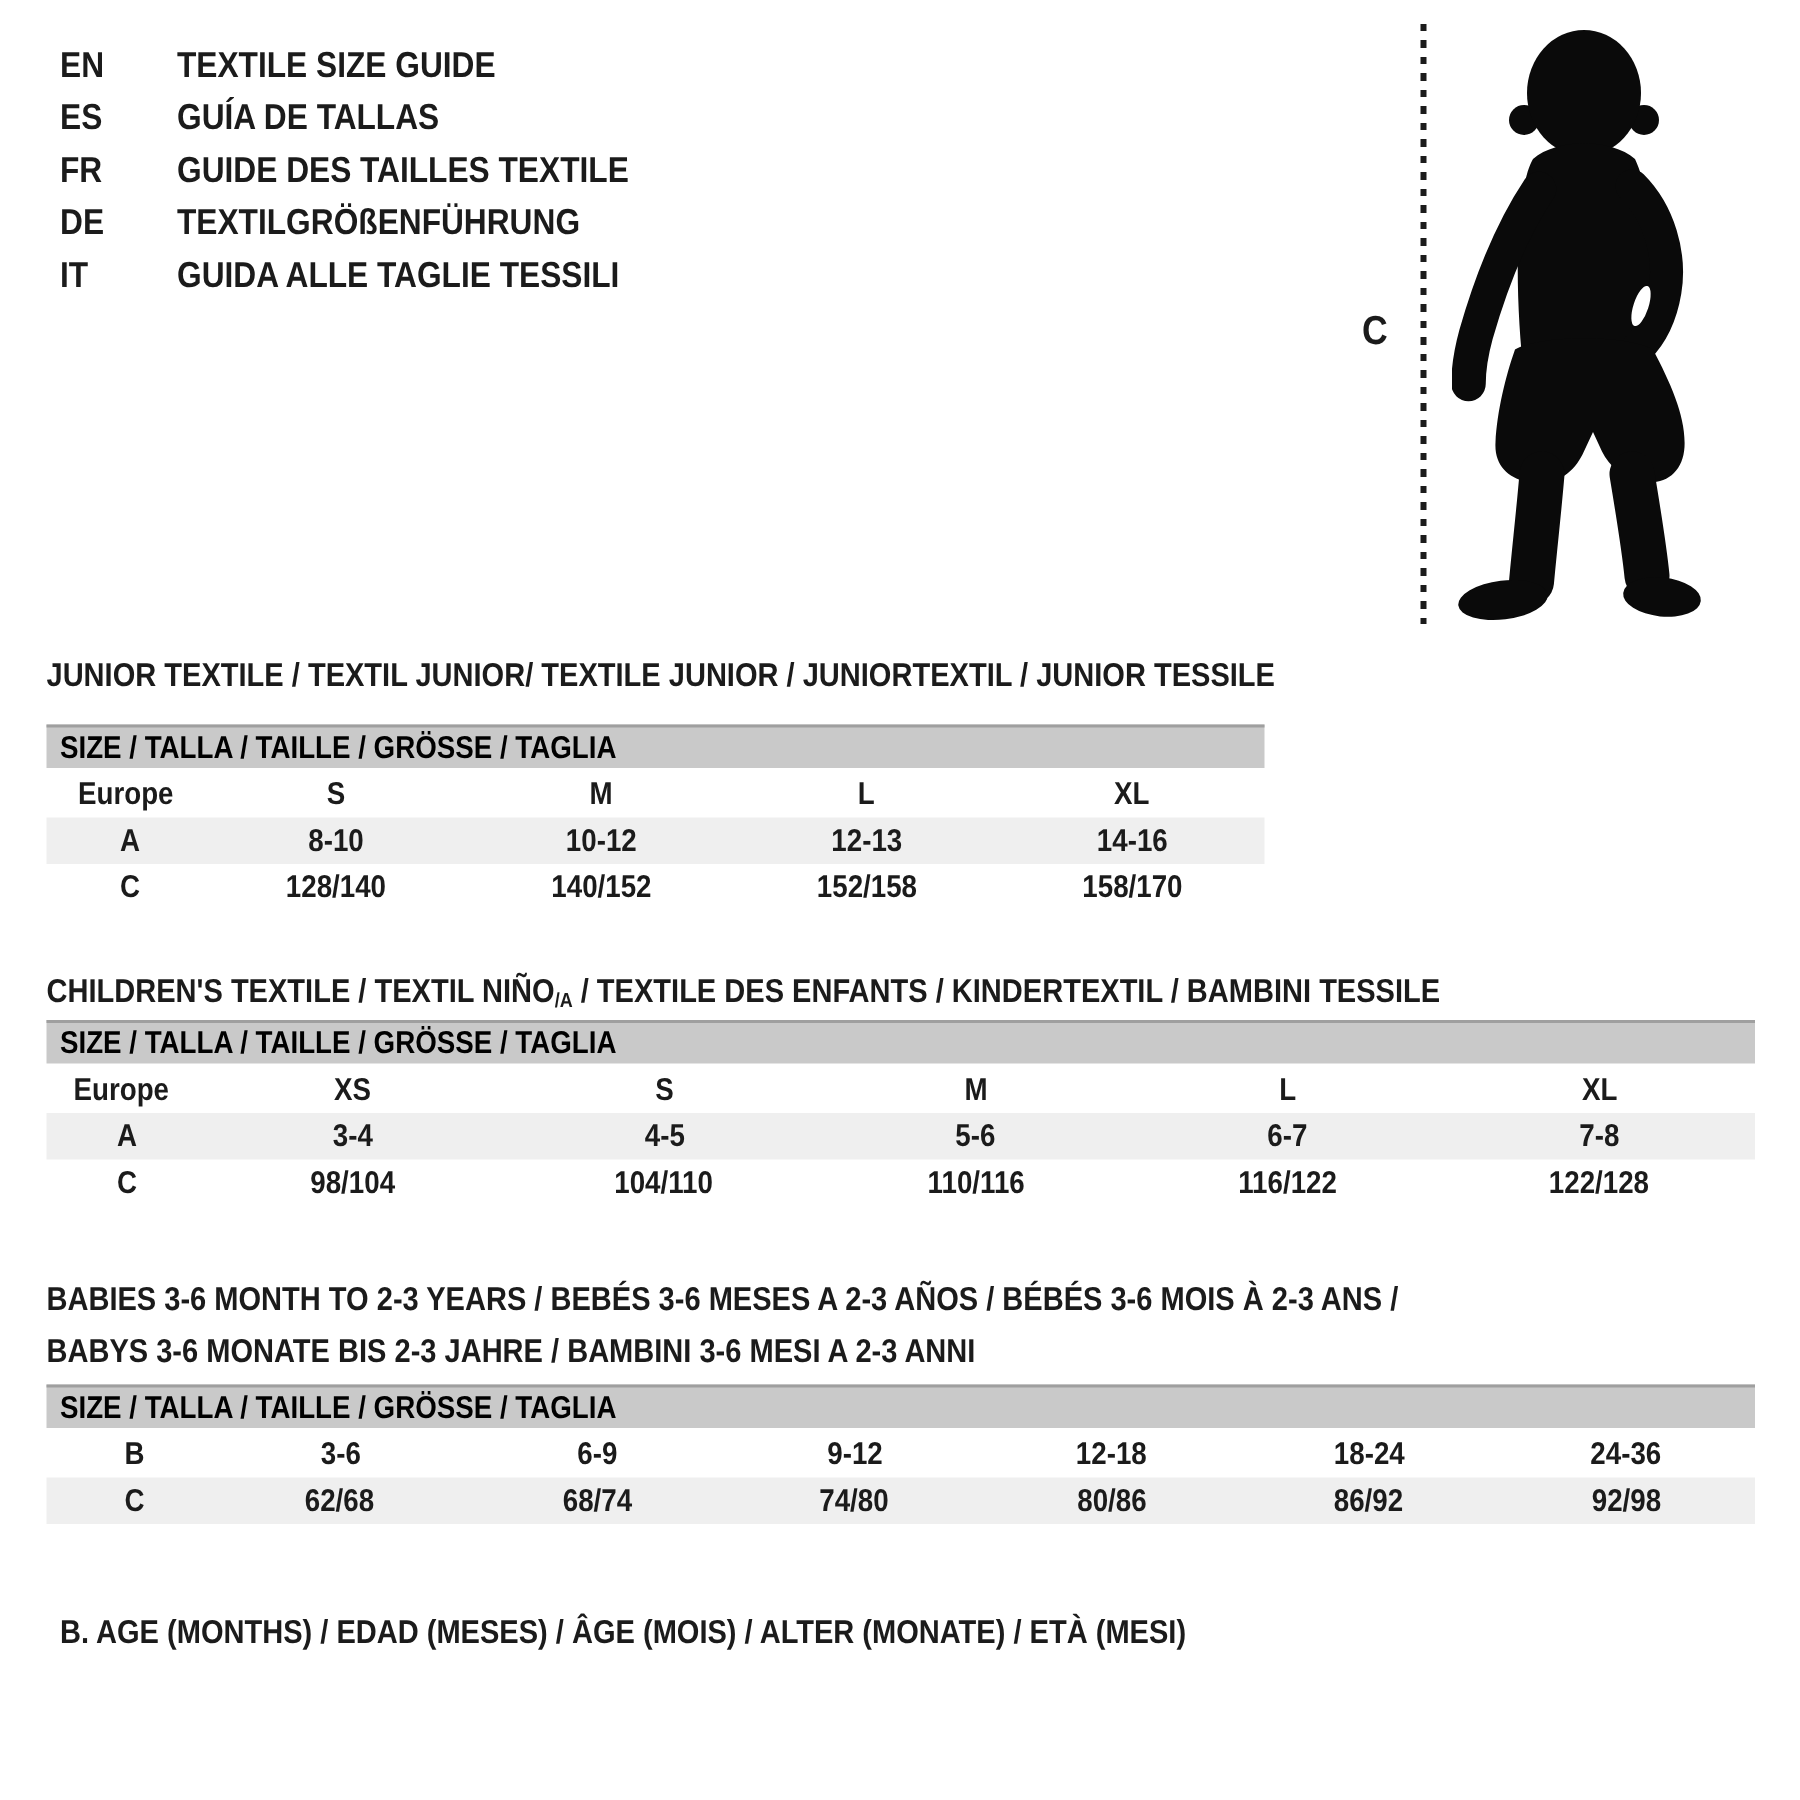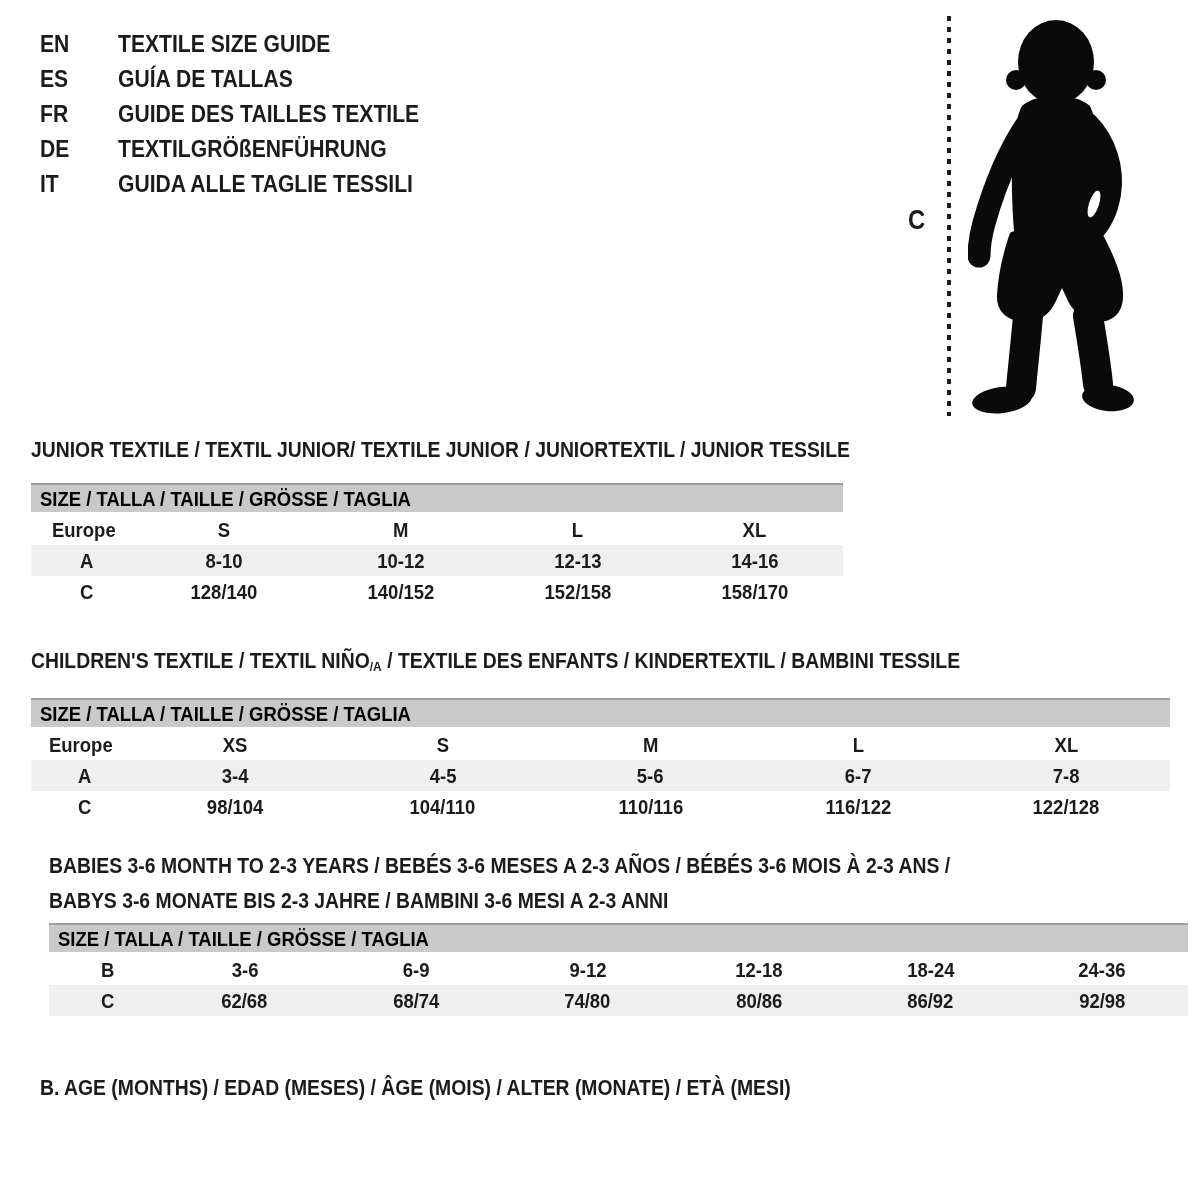--- a/index.html
+++ b/index.html
@@ -24,25 +24,25 @@
     background:repeating-linear-gradient(to bottom,var(--text,#1d1d1d) 0 5px,transparent 5px 11px);
   }
   .toddler{position:absolute;left:968px;top:18px;}
   .sil-fill{fill:var(--silhouette,#0a0a0a);}
   .sil-stroke{stroke:var(--silhouette,#0a0a0a);fill:none;stroke-linecap:round;}
 
   
   .sec{position:absolute;left:31px;}
   .sec-junior{top:437px;width:812px;}
   .sec-children{top:648px;width:1139px;}
-  .sec-babies{top:853px;width:1139px;margin-left:18px;}
+  .sec-babies{top:853px;width:1139px;}
 
   .hline{line-height:26px;font-weight:bold;font-size:22px;}
   .sec-junior .hline{margin-bottom:20px;}
-  .sec-children .hline{margin-bottom:18px;}
+  .sec-children .hline{margin-bottom:0;}
   .sec-babies .hline{margin-bottom:9px;}
   .sec-babies .sizebar{margin-top:3px;}
   .sub{font-size:0.62em;vertical-align:-0.25em;}
 
   .sizebar{
     height:29px;box-sizing:border-box;
     background:var(--size-header-bg,#c9c9c9);
     border-top:2px solid var(--size-header-border,#9f9f9f);
     display:flex;align-items:center;padding-left:9px;
     font-weight:bold;font-size:21px;color:#000000;

